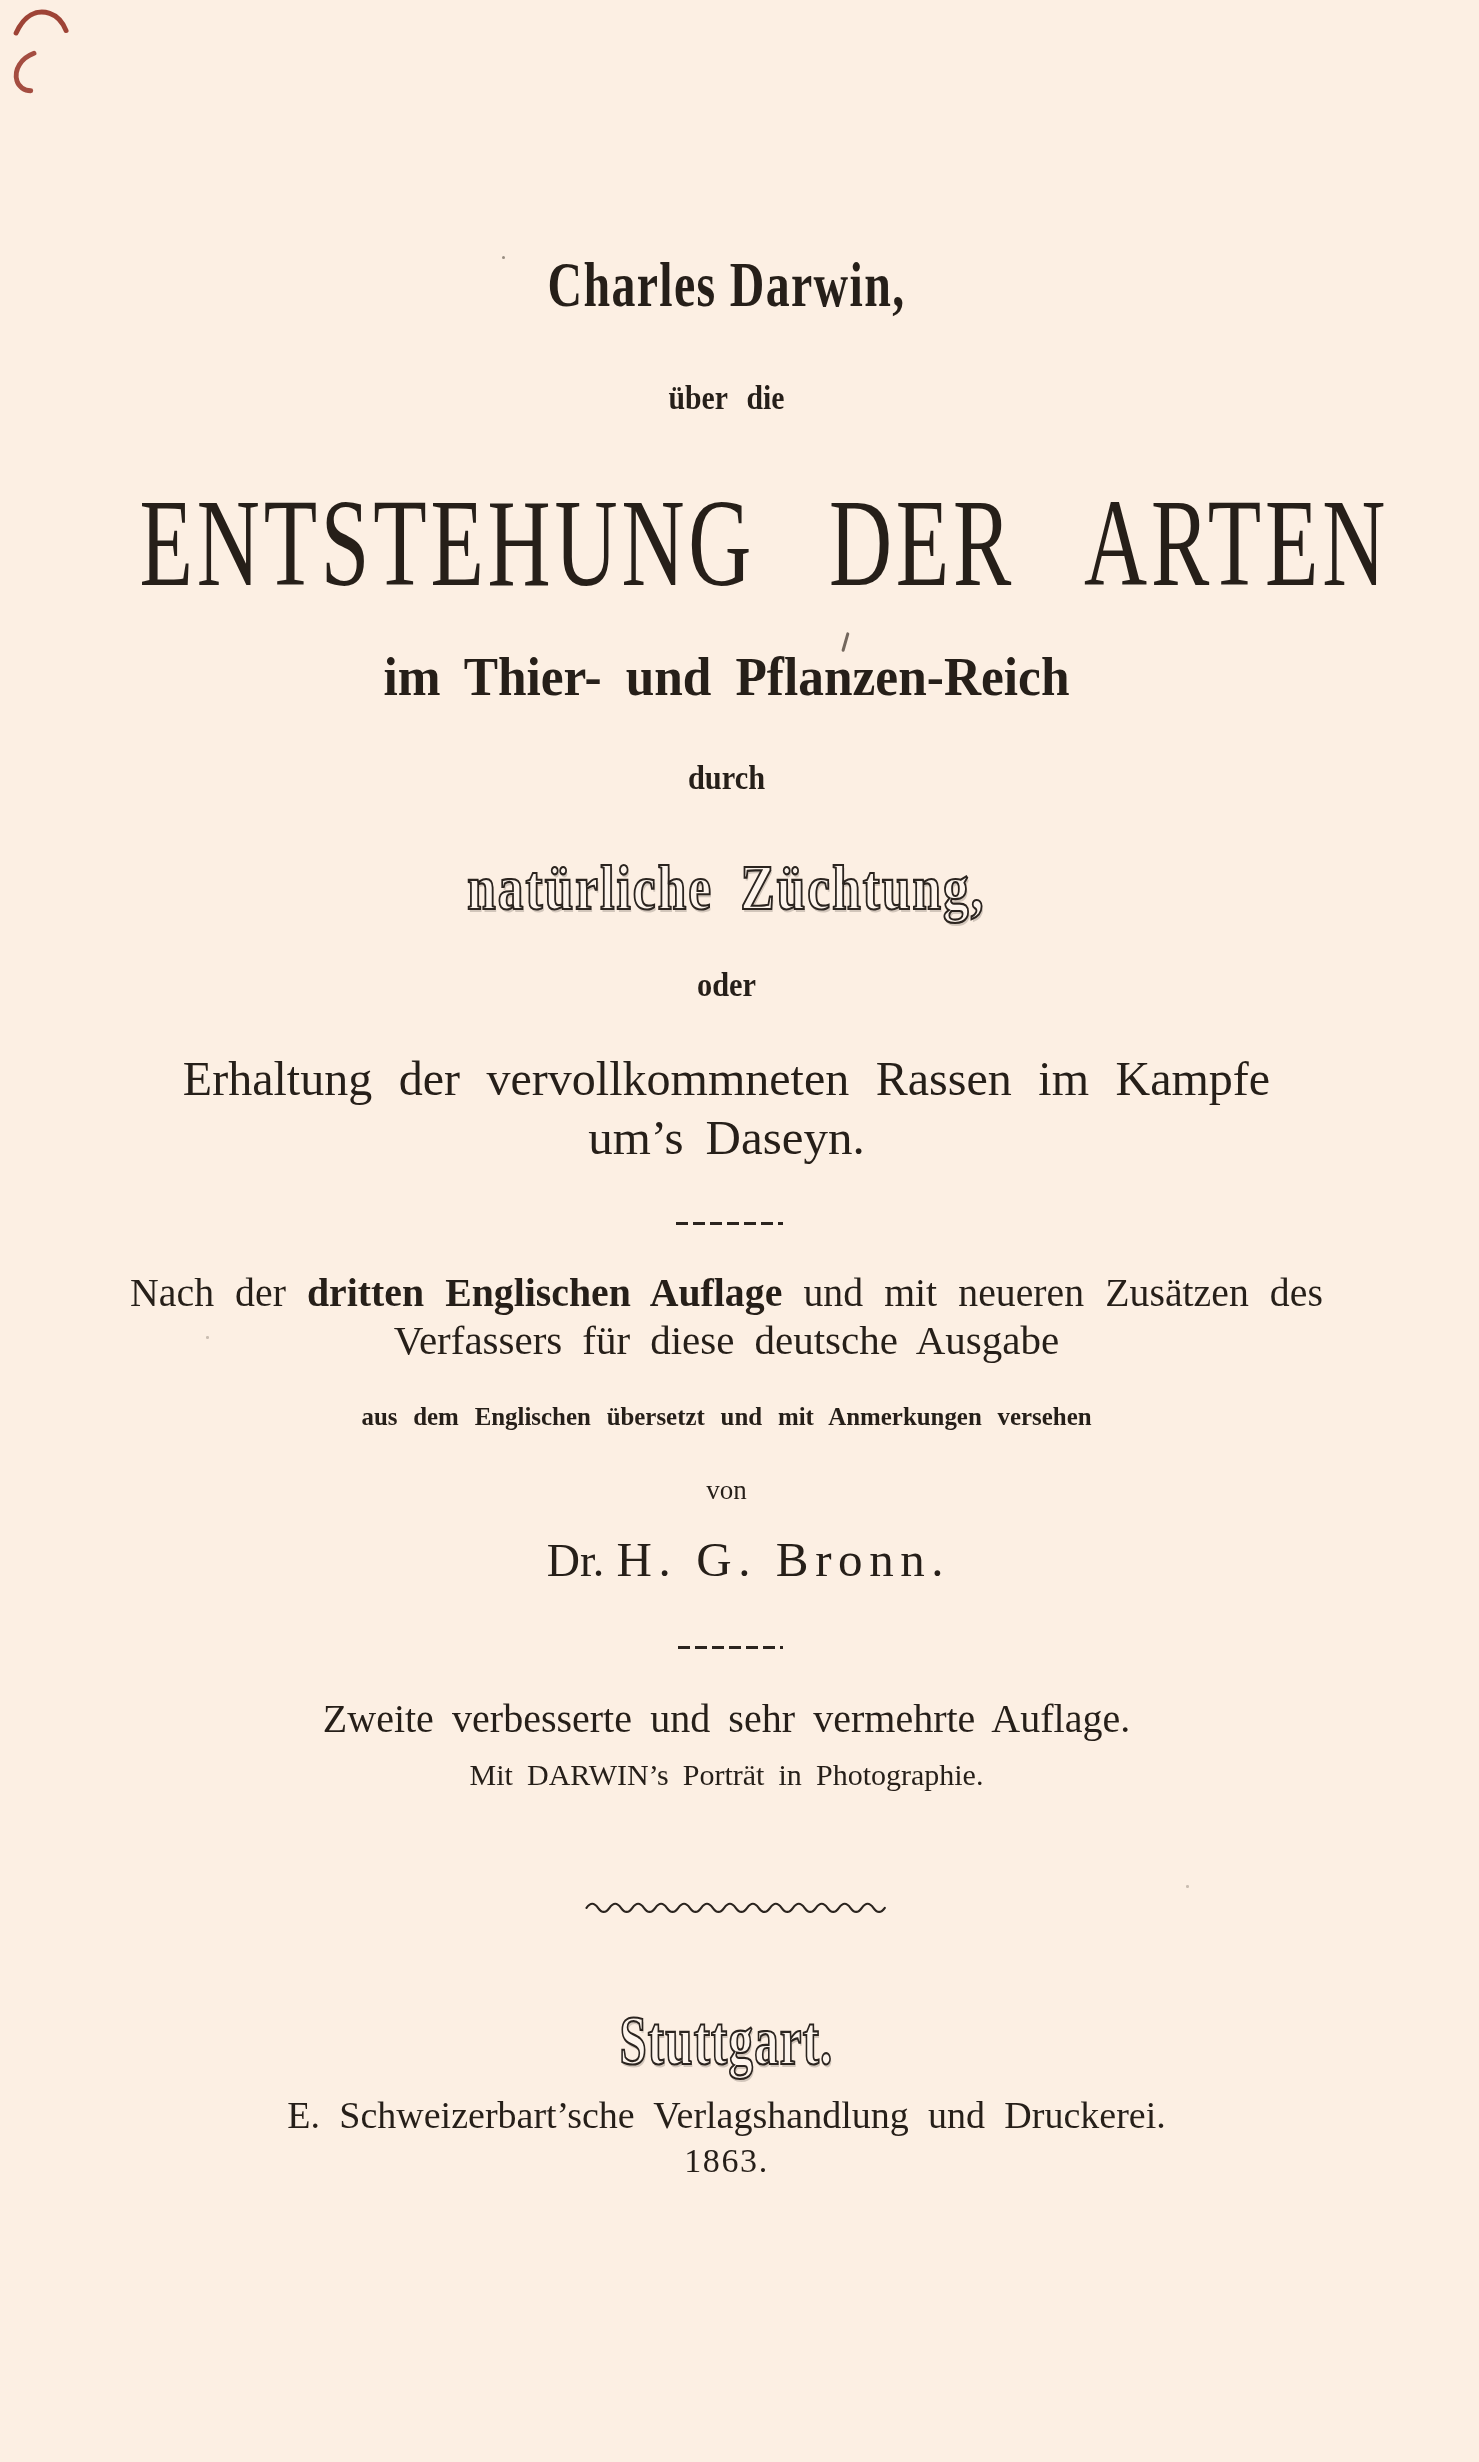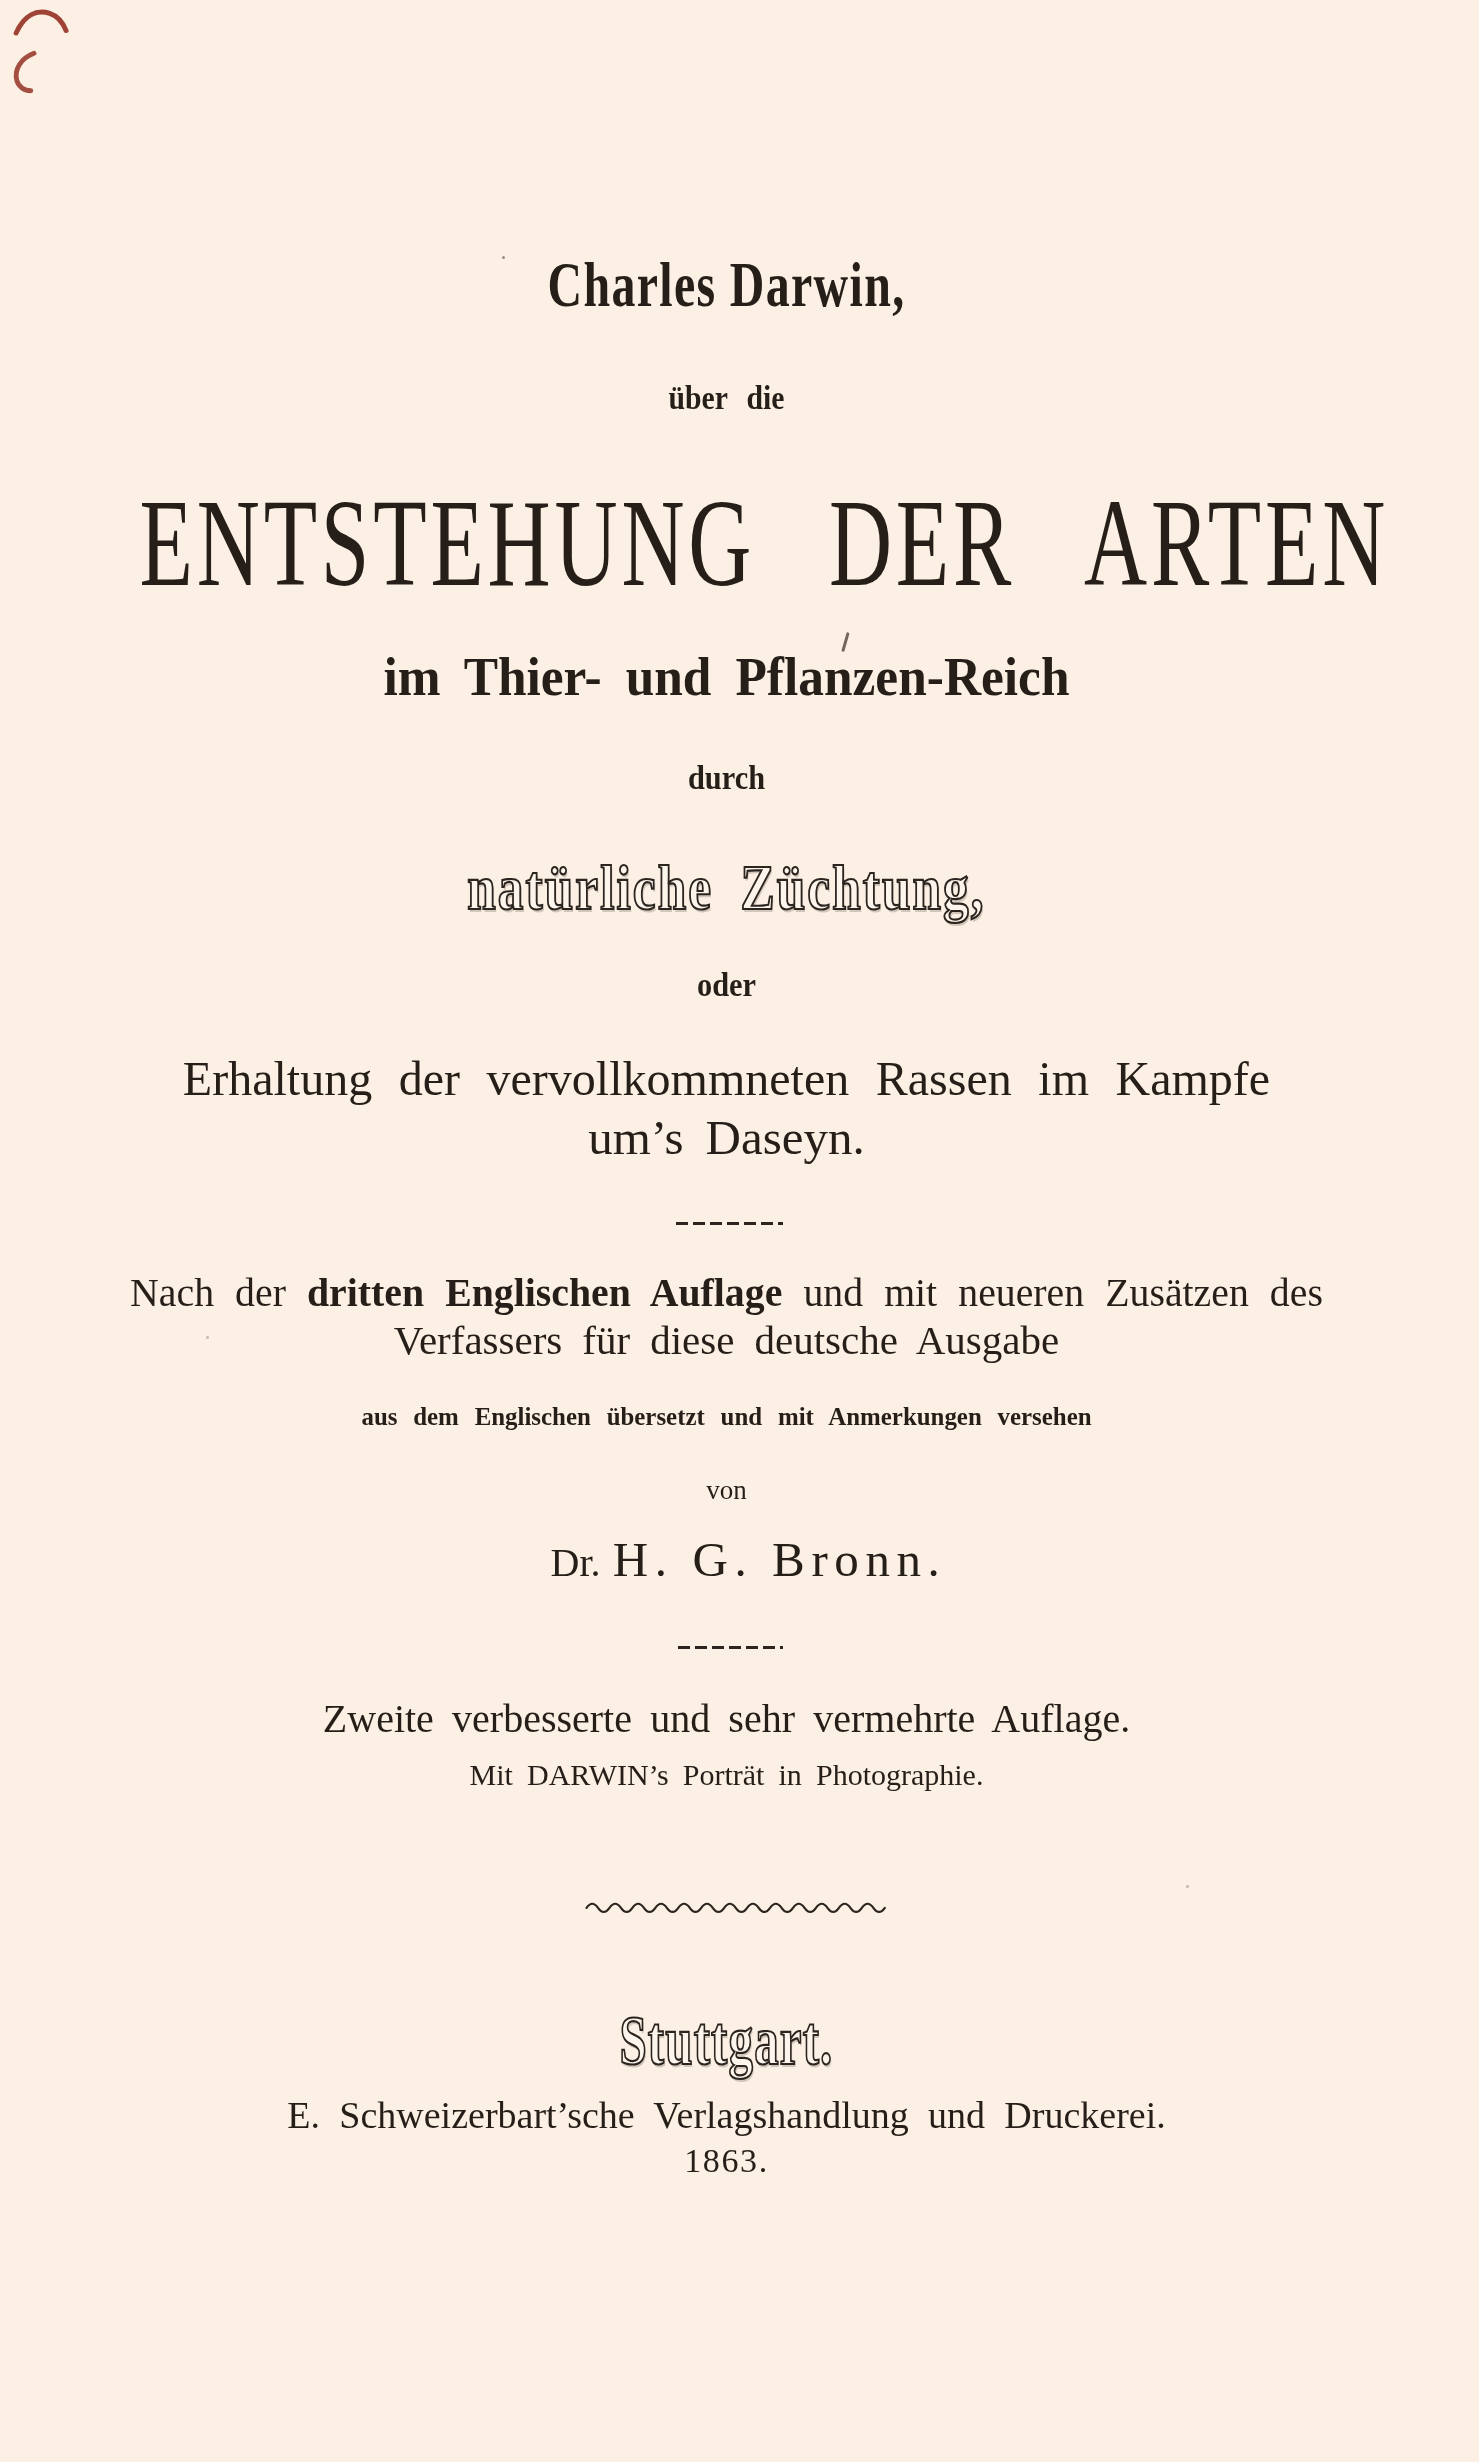--- a/index.html
+++ b/index.html
@@ -24,21 +24,21 @@
   .erh2{top:1113px;font-size:49px;word-spacing:9.8px;}
   .rule{position:absolute;height:2.5px;background:repeating-linear-gradient(90deg,#2b241f 0 12.3px,rgba(43,36,31,0) 12.3px 17px);}
   .rule1{left:676px;top:1222px;width:107px;}
   .rule2{left:678px;top:1646px;width:105px;}
   .edl1{top:1272px;font-size:41px;word-spacing:11.5px;transform:scale(0.97,1);}
   .edl2{top:1320px;font-size:41px;word-spacing:9.8px;}
   .b{font-weight:bold;}
   .transnote{top:1404px;font-size:25.4px;font-weight:bold;word-spacing:9.8px;transform:scale(0.98,1);}
   .von{top:1477px;font-size:27px;}
   .bronn{top:1535px;font-size:49px;}
-  .bronn .dr{font-size:40px;margin-left:44px;}
+  .bronn .dr{font-size:46px;margin-left:44px;}
   .bronn .bronn-name{font-weight:normal;letter-spacing:6.6px;}
   .zweite{top:1699px;font-size:40px;word-spacing:8.2px;}
   .portrait{top:1760px;font-size:30px;word-spacing:6.6px;}
   .wavy{position:absolute;left:584px;top:1898px;}
   .city{top:2008px;font-size:66px;letter-spacing:1.6px;transform:scale(0.74,1.05);}
   .publisher{top:2096px;font-size:38px;word-spacing:9.8px;}
   .year{top:2144px;font-size:34px;letter-spacing:1.6px;}
   .red-mark{position:absolute;}
   .mark1{left:11.5px;top:4.9px;}
   .mark2{left:8.2px;top:49px;}

